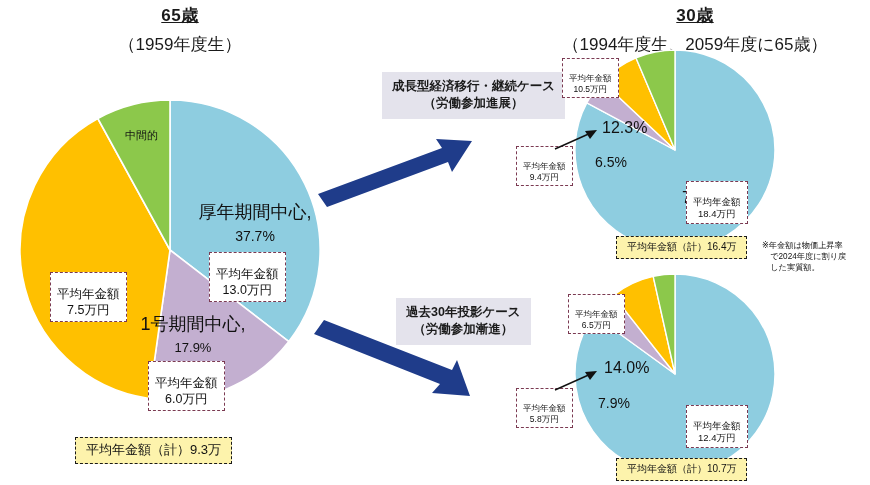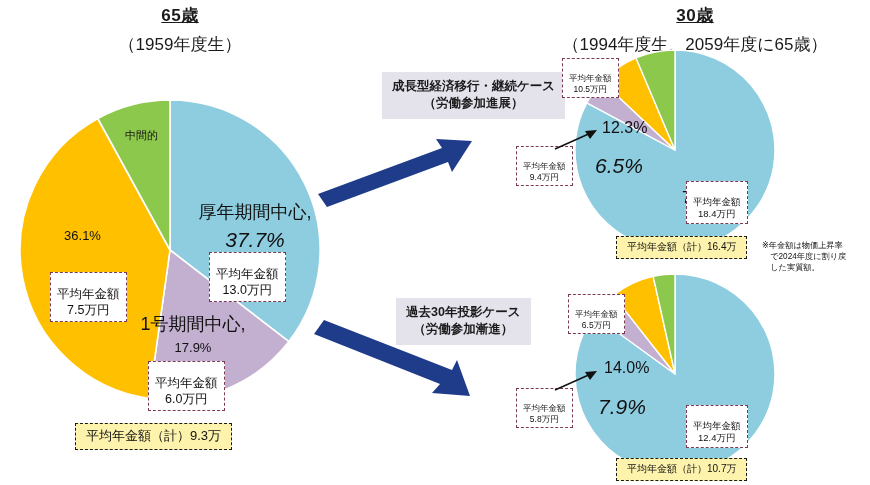--- a/index.html
+++ b/index.html
@@ -56,27 +56,27 @@
 
   
   .total-box{
     background:#fdf3ac;
     border:1.6px dashed #1a1a1a;
     padding:3px 10px 4px;
     white-space:nowrap;
     text-align:center;
     color:#111;
   }
-  .total-box.big{font-size:13px;}
+  .total-box.big{font-size:13px;margin-top:14px;}
   .total-box.sm{font-size:10px;text-align:center;}
 
   
   .pct{white-space:nowrap;color:#111;margin-top:31px;}
   .pct.l{font-size:16px;}
-  .pct.m{font-size:21px;font-style:italic;}
+  .pct.m{font-size:14px;}
   .pct.s{font-size:13px;}
   .slice-name{font-size:18px;white-space:nowrap;color:#111;}
   .slice-name.sm{font-size:11px;}
 
   
   .note{
     font-size:8.2px;line-height:1.35;
     color:#111;white-space:pre-line;margin-top:8px;
   }
 
@@ -119,21 +119,20 @@
 <div class="abs ctr" style="left:133px;top:312px;width:120px;">
   <div class="slice-name">1号期間中心,</div>
   <div class="pct s" style="margin-top:4px;">17.9%</div>
 </div>
 <div class="abs callout big" style="left:148px;top:361px;">
   <div>平均年金額</div>
   <div>6.0万円</div>
 </div>
 
 <div class="abs ctr" style="left:20px;top:224px;width:125px;">
-  <div class="pct s" style="margin-top:4px;">36.1%</div>
 </div>
 <div class="abs callout big" style="left:50px;top:272px;">
   <div>平均年金額</div>
   <div>7.5万円</div>
 </div>
 
 <div class="abs total-box big" style="left:75px;top:423px;">平均年金額（計）9.3万</div>
 
 <div class="abs" style="left:310px;top:138px;">
   <svg width="180" height="80" viewBox="0 0 180 80">

